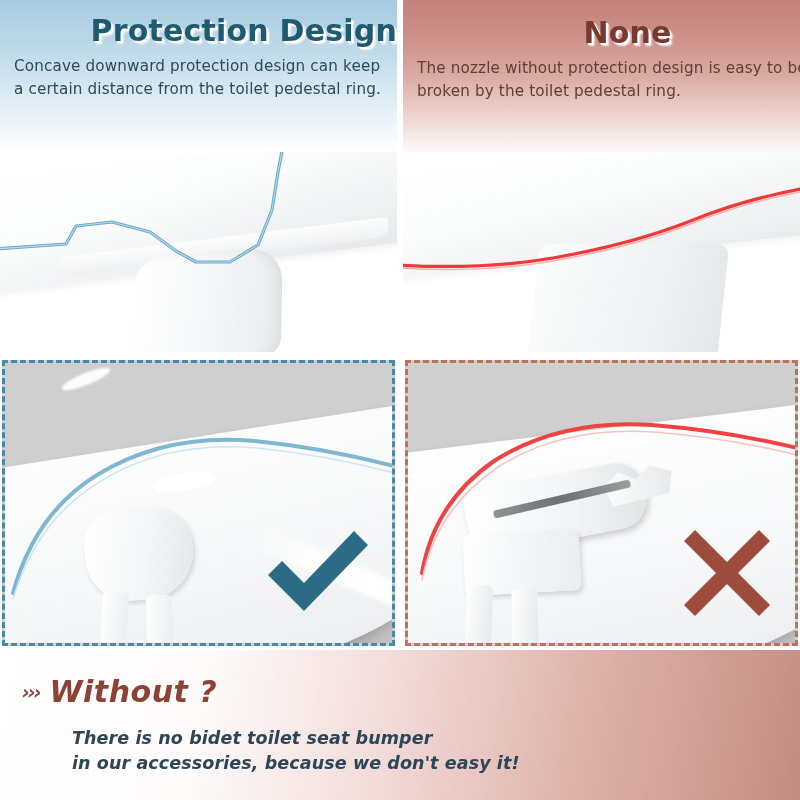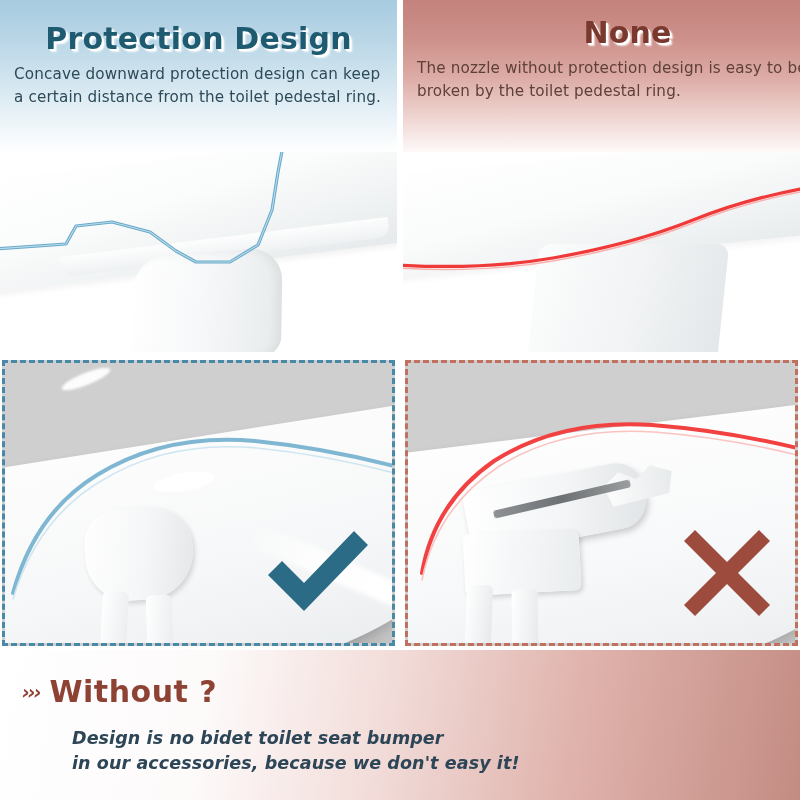--- a/index.html
+++ b/index.html
@@ -8,22 +8,22 @@
   .page{position:relative;width:800px;height:800px;background:#ffffff;overflow:hidden;}
 
   
   .header-row{position:absolute;left:0;top:0;width:800px;height:152px;}
   .hdr{position:absolute;top:0;height:152px;}
   .hdr-left{left:0;width:397px;
      background:linear-gradient(to bottom,#a7cbe0 0%,#bbd7e7 28%,#d4e6f0 55%,#eaf3f8 78%,#ffffff 100%);}
   .hdr-right{left:403px;width:449px;
      background:linear-gradient(to bottom,#c4827c 0%,#cd908a 25%,#dcaaa4 50%,#eed3cf 76%,#fdf9f8 100%);}
   .hdr-title{text-align:center;font-weight:bold;letter-spacing:.2px;line-height:1;}
-  .hdr-left .hdr-title{margin-top:24px;font-size:30px;color:#1e5a70;
-     text-shadow:2px 2px 0 #ffffff,3px 3px 2px rgba(255,255,255,.85);}
+  .hdr-left .hdr-title{margin-top:16px;font-size:30px;color:#1e5a70;
+     text-shadow:2px 2px 0 #ffffff,3px 3px 2px rgba(255,255,255,.85);text-align:right;}
   .hdr-right .hdr-title{margin-top:18px;font-size:30px;color:#7a392f;
      text-shadow:2px 2px 0 #ffffff,3px 3px 2px rgba(255,255,255,.85);}
   .hdr-sub{font-size:15.2px;line-height:1.52;margin-top:9px;padding:0 14px;letter-spacing:.15px;}
   .hdr-left .hdr-sub{color:#2d4a58;}
   .hdr-right .hdr-sub{color:#5d4038;}
 
   
   .panel{position:absolute;overflow:hidden;background:#f2f2f2;}
 
   .p-tl{left:0;top:152px;width:397px;height:200px;background:#ffffff;}
@@ -112,21 +112,21 @@
   
   .mark{position:absolute;}
   .mark-check{right:18px;bottom:26px;width:112px;height:92px;}
   .mark-x{right:22px;bottom:24px;width:92px;height:92px;}
 
   
   .bottom{position:absolute;left:0;top:650px;width:800px;height:150px;
      background:linear-gradient(100deg,#ffffff 0%,#fdfafa 26%,#f2dcd9 48%,#dfb2ab 72%,#c38c83 100%);}
   .without-row{position:absolute;left:22px;top:24px;display:flex;align-items:center;gap:10px;}
   .chevrons{font-size:19px;color:#8d4234;font-weight:bold;letter-spacing:-2px;font-style:italic;}
-  .without-title{font-size:30px;color:#8d4234;font-weight:bold;letter-spacing:.5px;}
+  .without-title{font-size:30px;color:#8d4234;font-weight:bold;font-style:italic;letter-spacing:.5px;}
   .without-body{position:absolute;left:72px;top:76px;font-size:17.5px;line-height:1.45;
      color:#2d4657;font-weight:bold;font-style:italic;letter-spacing:.1px;}
 </style>
 </head>
 <body>
 
 <div class="page">
 
   <div class="header-row">
 
@@ -198,19 +198,19 @@
   </div>
 
   <div class="bottom">
 
     <div class="without-row">
       <span class="chevrons">›››</span>
       <span class="without-title">Without ?</span>
     </div>
 
     <div class="without-body">
-      <div>Design is no bidet toilet seat bumper</div>
+      <div>There is no bidet toilet seat bumper</div>
       <div>in our accessories, because we don't easy it!</div>
     </div>
 
   </div>
 
 </div>
 
 </body></html>

